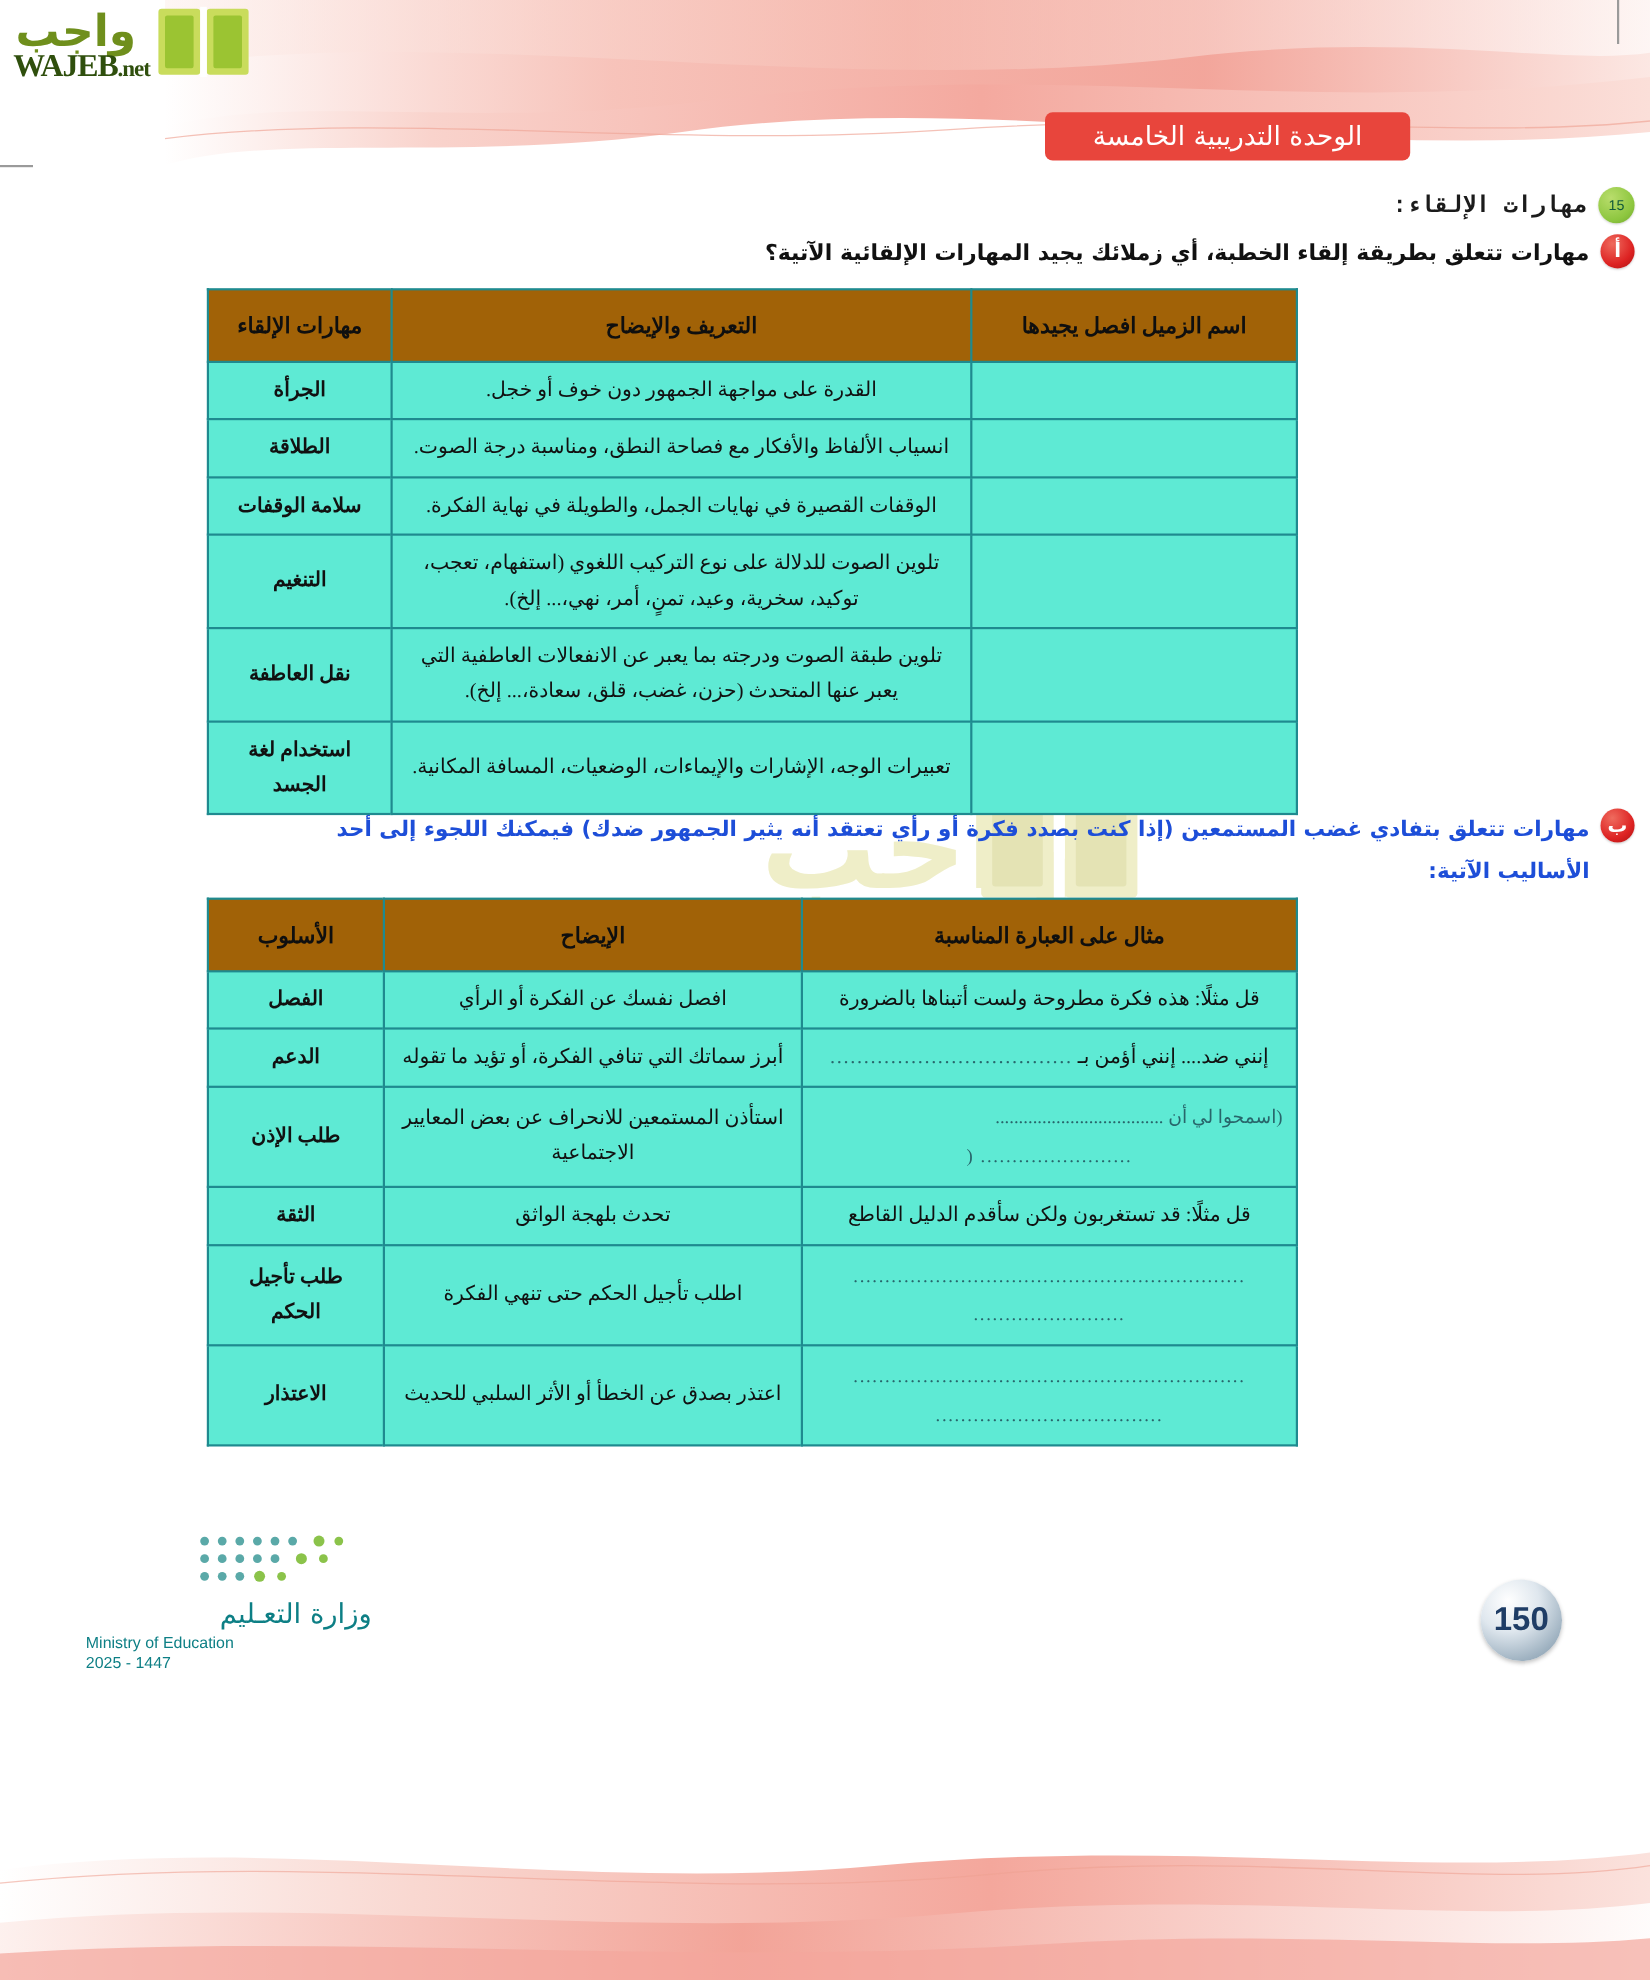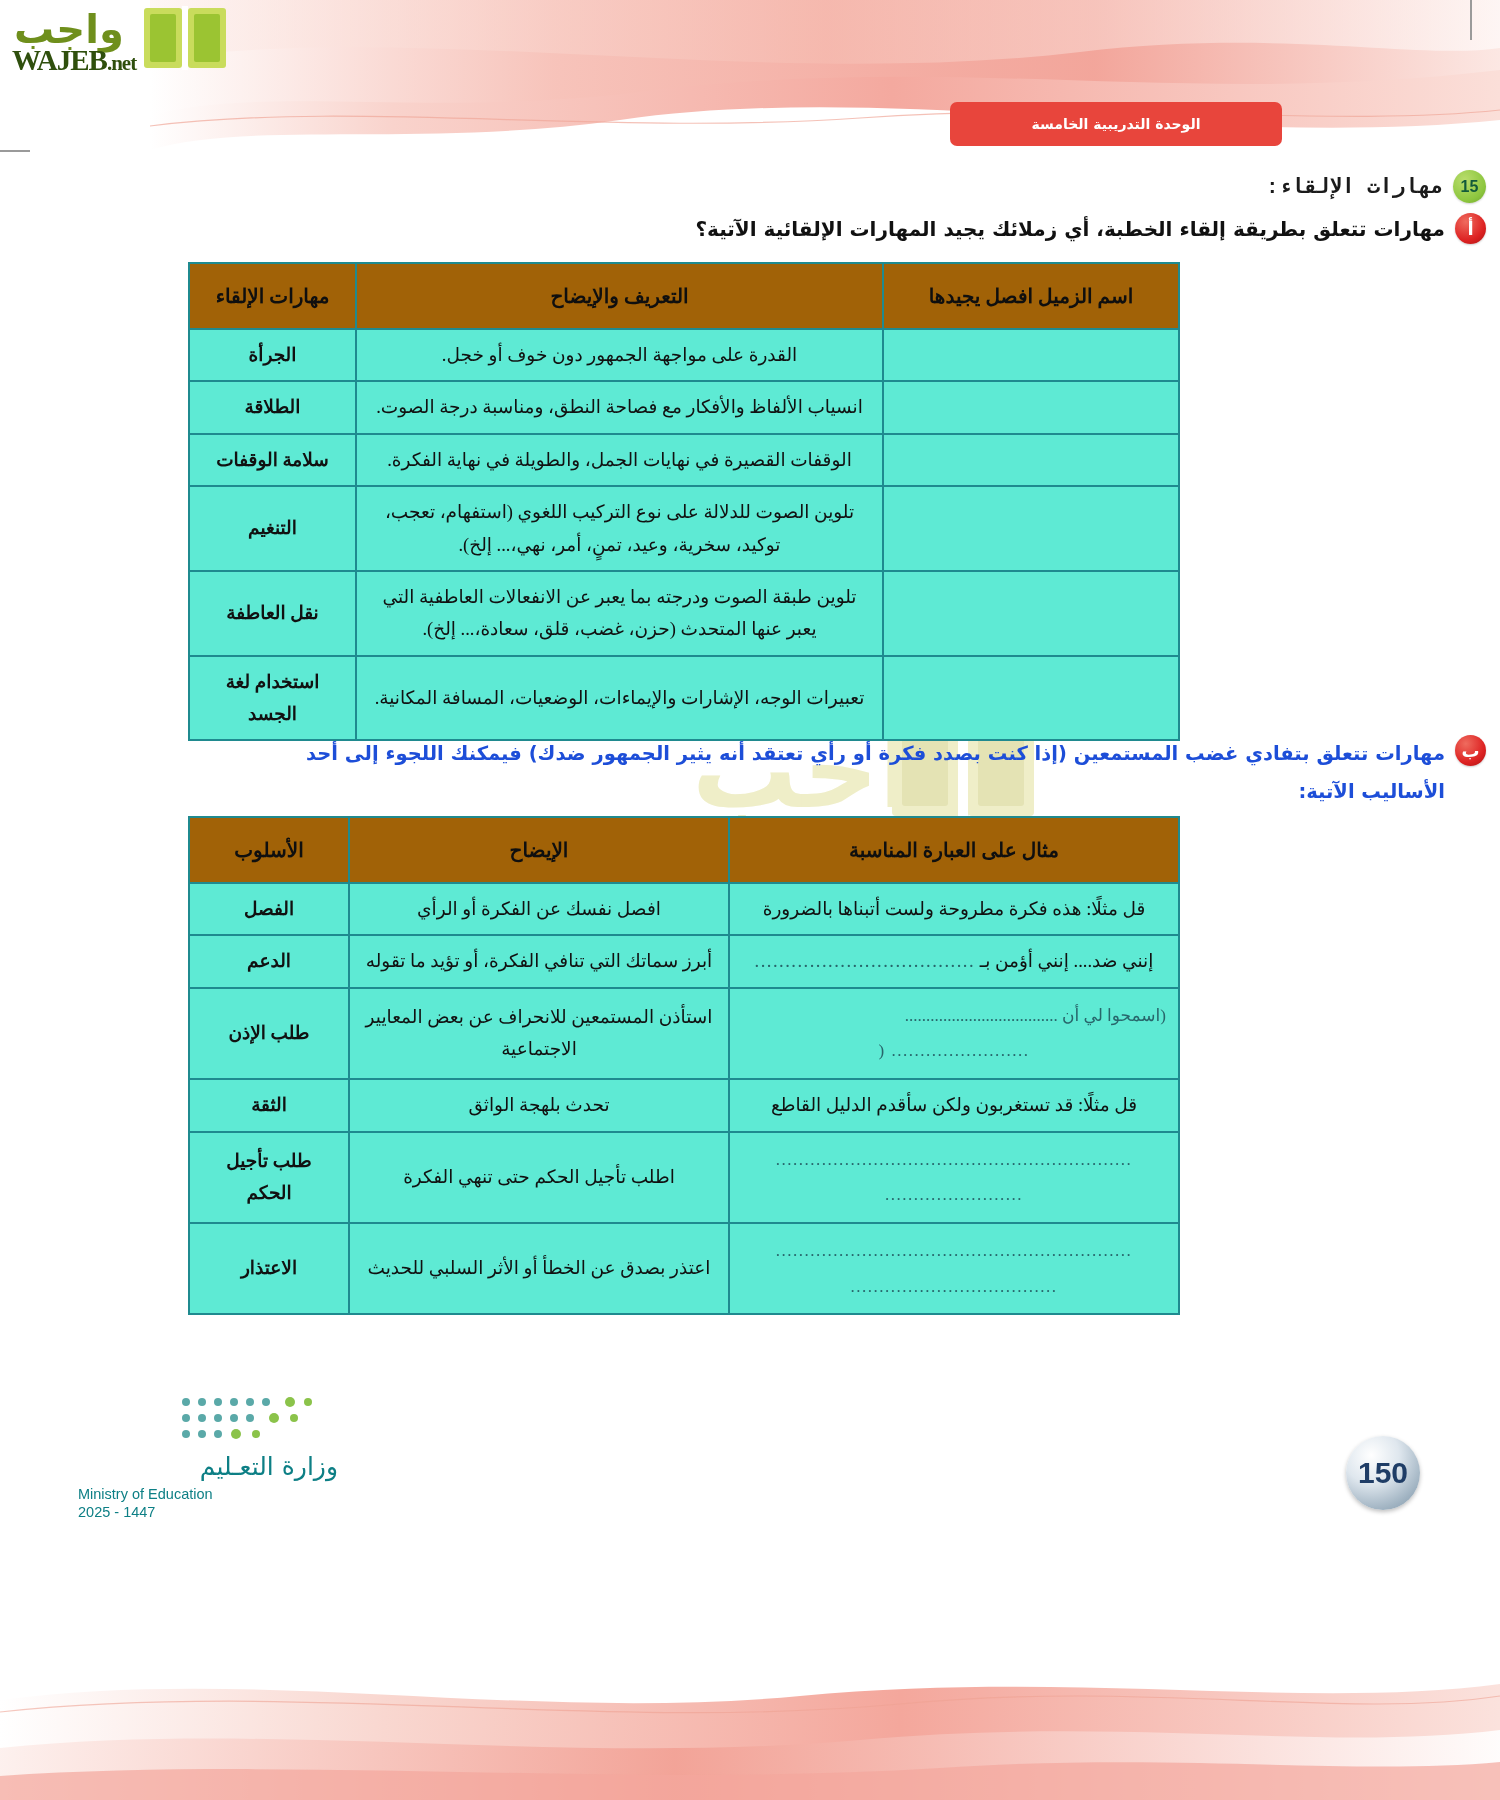--- a/index.html
+++ b/index.html
@@ -118,22 +118,22 @@
     height: 44px;
     background: #e8453c;
     border-radius: 7px;
     display: flex;
     align-items: center;
     justify-content: center;
     z-index: 20;
   }
   .unit-banner span {
     font-family: "DejaVu Sans", sans-serif;
-    font-size: 14px;
-    font-weight: bold;
+    font-size: 24px;
+    font-weight: normal;
     color: #ffffff;
     letter-spacing: 0px;
   }
 
   
   .line-15 {
     position: absolute;
     top: 170px;
     right: 14px;
     display: flex;
@@ -145,22 +145,22 @@
   .badge-15 {
     width: 33px; height: 33px;
     border-radius: 50%;
     background: radial-gradient(circle at 35% 30%, #b9dd6c, #8dc63f 65%, #6fa52c);
     display: flex; align-items: center; justify-content: center;
     box-shadow: 0 1px 2px rgba(0,0,0,.18);
     flex: none;
   }
   .badge-15 span {
     font-family: "Liberation Sans", sans-serif;
-    font-size: 16px;
-    font-weight: bold;
+    font-size: 13px;
+    font-weight: normal;
     color: #125a3a;
   }
   .line-15 .t {
     font-family: Liberation Mono, monospace;
     font-size: 21px;
     font-weight: bold;
     color: #1b1b1b;
   }
 
   .line-a {

